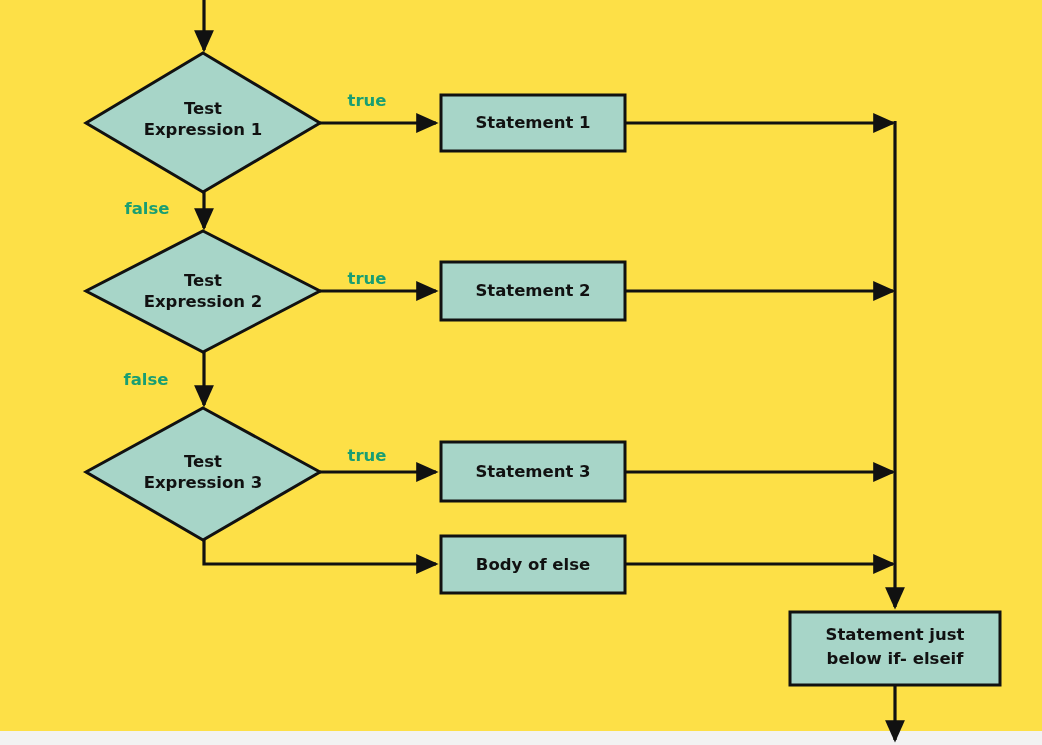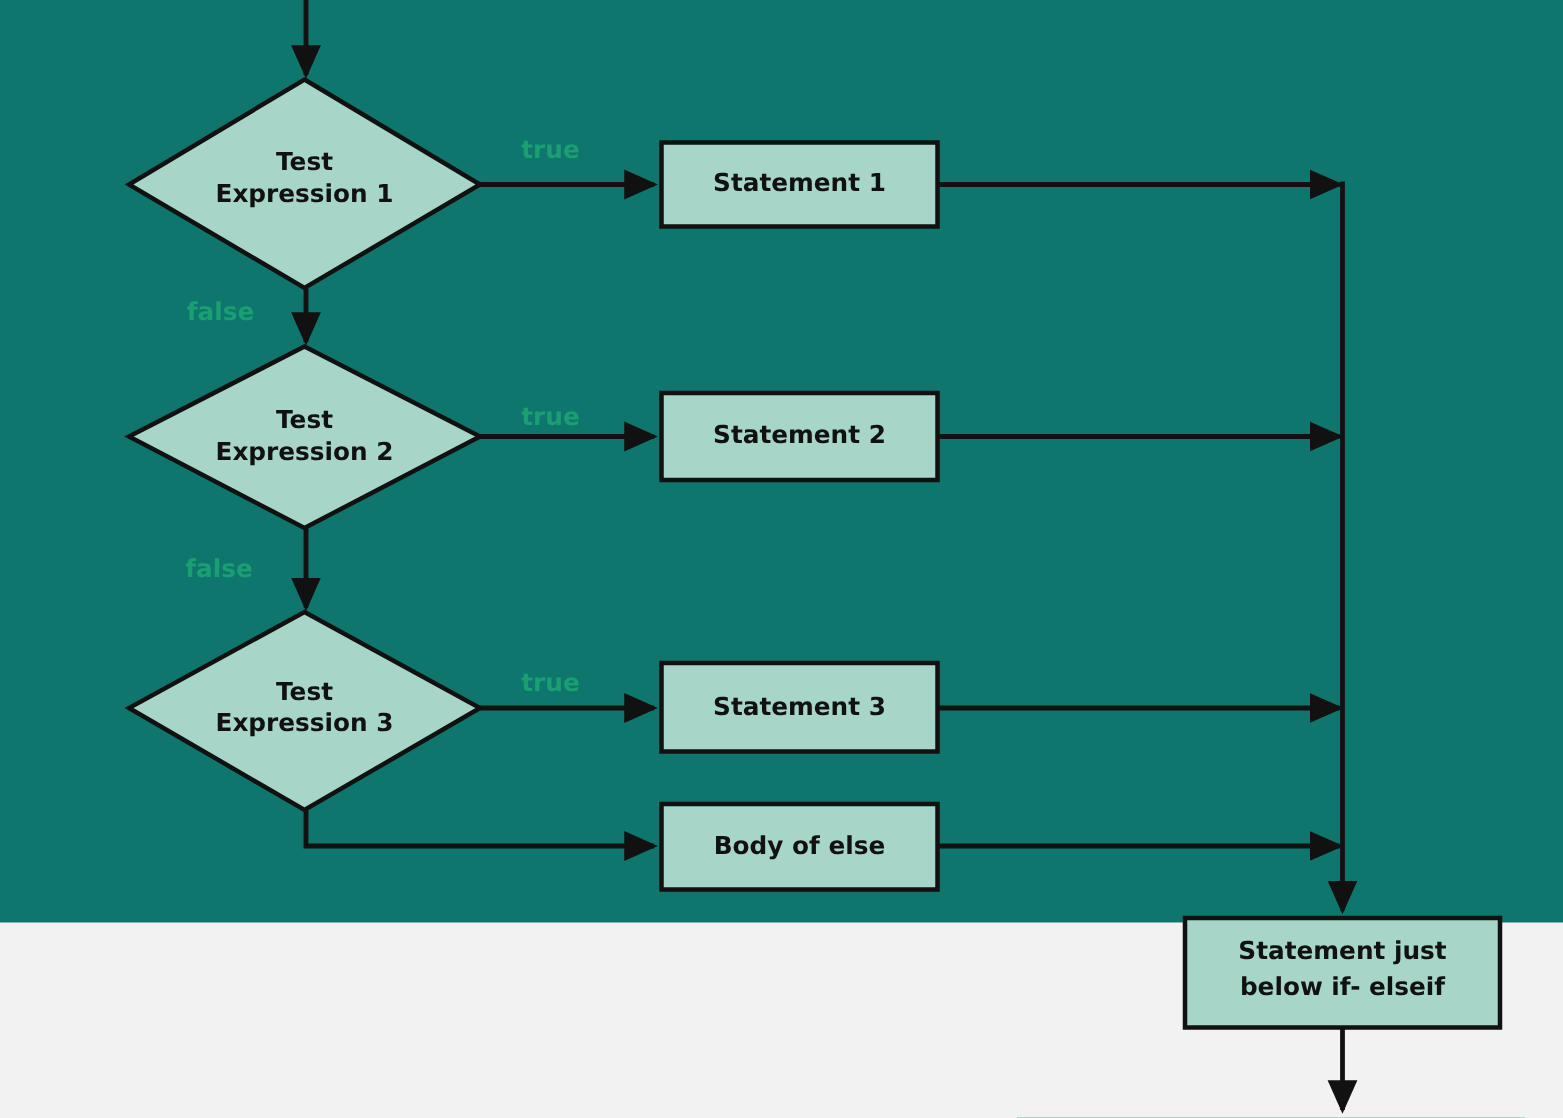--- a/index.html
+++ b/index.html
@@ -9,22 +9,22 @@
   }
   body {
     width: 1042px;
     height: 745px;
     font-family: "DejaVu Sans", "Liberation Sans", sans-serif;
     overflow: hidden;
   }
   #flowchart-root {
     position: relative;
     width: 1042px;
-    height: 615px;
-    background: #0f766e;
+    height: 731px;
+    background: #fde047;
   }
   svg#flow-svg {
     position: absolute;
     top: 0;
     left: 0;
     width: 1042px;
     height: 745px;
   }
   .node-label {
     font-family: "DejaVu Sans", "Liberation Sans", sans-serif;

